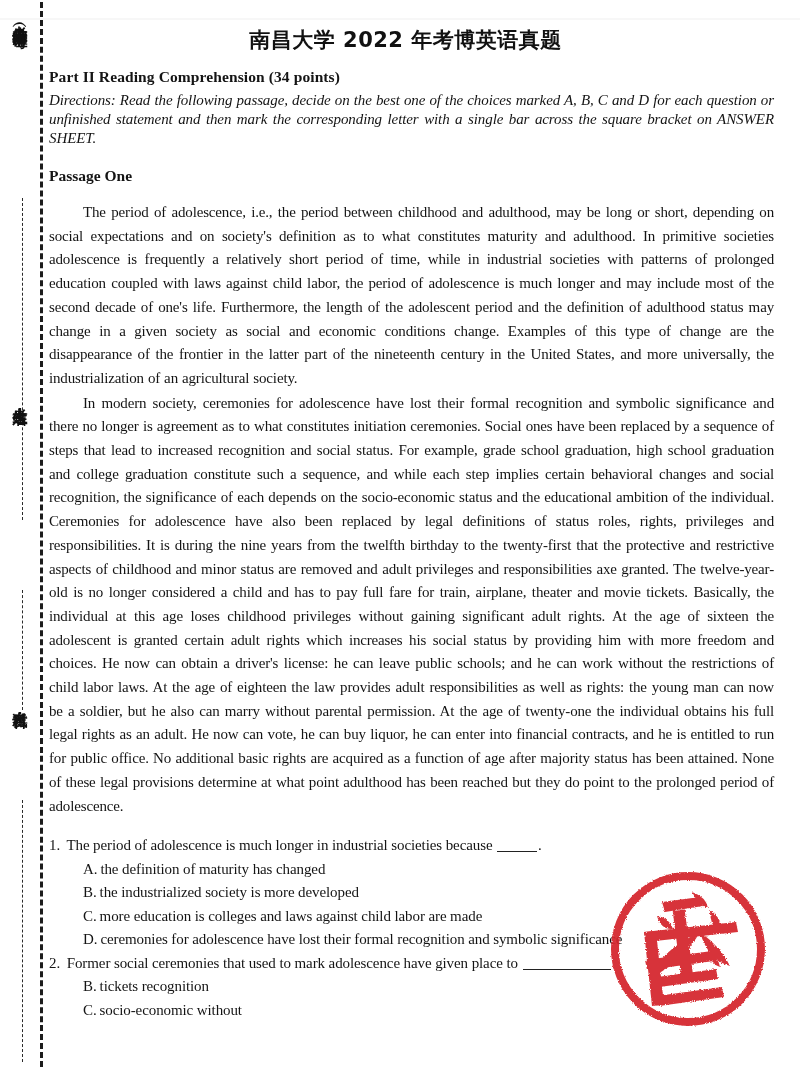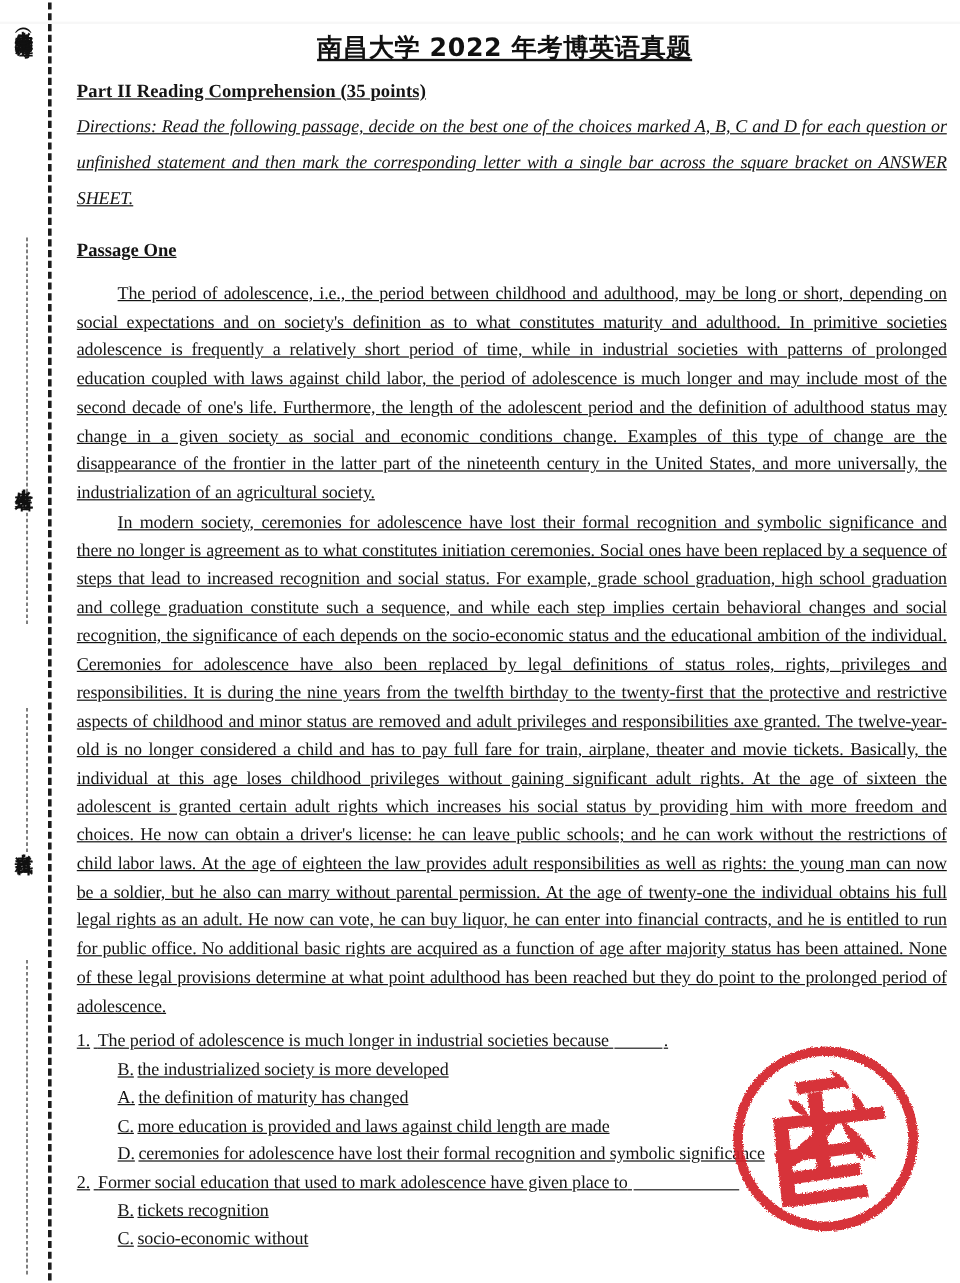--- a/index.html
+++ b/index.html
@@ -70,25 +70,24 @@
     text-orientation: upright;
     white-space: nowrap;
   }
   .vlabel.id    { top: 14px;  left: 2px; }
   .vlabel.name  { top: 396px; left: 2px; }
   .vlabel.subj  { top: 700px; left: 2px; }
 
   
   .doc {
     position: absolute;
-    left: 60px;
+    left: 45px;
     top: 0;
     width: 737px;
     height: 1069px;
-    text-decoration: underline;
   }
   .doc-inner {
     padding: 26px 8px 0 4px;
   }
 
   .title {
     text-align: center;
     font-family: "DejaVu Sans", "Liberation Sans", sans-serif;
     font-size: 21px;
     font-weight: 700;
@@ -101,21 +100,21 @@
   .part-head {
     font-size: 15.5px;
     font-weight: 700;
     margin: 0 0 5px 0;
     letter-spacing: 0.1px;
   }
 
   .directions {
     font-style: italic;
     font-size: 15px;
-    line-height: 30px;
+    line-height: 19px;
     text-align: justify;
     margin: 0 0 4px 0;
     letter-spacing: -0.1px;
   }
 
   .passage-head {
     font-size: 15.5px;
     font-weight: 700;
     margin: 19px 0 2px 0;
   }
@@ -127,21 +126,21 @@
     text-justify: inter-word;
     margin: 16px 0 0 0;
     text-indent: 34px;
     letter-spacing: -0.15px;
     word-spacing: 0.4px;
   }
   p.para.p2 { margin-top: 1px; }
 
   ol.questions {
     list-style: none;
-    margin: 6px 0 0 0;
+    margin: 16px 0 0 0;
     padding: 0;
   }
   ol.questions > li { margin: 0 0 0 0; }
 
   .q-stem {
     font-size: 15px;
     line-height: 23.5px;
     letter-spacing: -0.1px;
   }
   .q-stem .qnum { margin-right: 3px; }
@@ -193,58 +192,58 @@
     <div class="vlabel id">考生编号（准考证号）：</div>
     <div class="vlabel name">考生姓名：</div>
     <div class="vlabel subj">考试科目：</div>
   </div>
 
   <div class="doc">
     <div class="doc-inner">
 
       <h1 class="title">南昌大学 2022 年考博英语真题</h1>
 
-      <div class="part-head">Part II Reading Comprehension (35 points)</div>
+      <div class="part-head">Part II Reading Comprehension (34 points)</div>
 
       <div class="directions">Directions: Read the following passage, decide on the best one of the choices marked A, B, C and D for each question or unfinished statement and then mark the corresponding letter with a single bar across the square bracket on ANSWER SHEET.</div>
 
       <div class="passage-head">Passage One</div>
 
       <p class="para p1">The period of adolescence, i.e., the period between childhood and adulthood, may be long or short, depending on social expectations and on society's definition as to what constitutes maturity and adulthood. In primitive societies adolescence is frequently a relatively short period of time, while in industrial societies with patterns of prolonged education coupled with laws against child labor, the period of adolescence is much longer and may include most of the second decade of one's life. Furthermore, the length of the adolescent period and the definition of adulthood status may change in a given society as social and economic conditions change. Examples of this type of change are the disappearance of the frontier in the latter part of the nineteenth century in the United States, and more universally, the industrialization of an agricultural society.</p>
 
       <p class="para p2">In modern society, ceremonies for adolescence have lost their formal recognition and symbolic significance and there no longer is agreement as to what constitutes initiation ceremonies. Social ones have been replaced by a sequence of steps that lead to increased recognition and social status. For example, grade school graduation, high school graduation and college graduation constitute such a sequence, and while each step implies certain behavioral changes and social recognition, the significance of each depends on the socio-economic status and the educational ambition of the individual. Ceremonies for adolescence have also been replaced by legal definitions of status roles, rights, privileges and responsibilities. It is during the nine years from the twelfth birthday to the twenty-first that the protective and restrictive aspects of childhood and minor status are removed and adult privileges and responsibilities axe granted. The twelve-year-old is no longer considered a child and has to pay full fare for train, airplane, theater and movie tickets. Basically, the individual at this age loses childhood privileges without gaining significant adult rights. At the age of sixteen the adolescent is granted certain adult rights which increases his social status by providing him with more freedom and choices. He now can obtain a driver's license: he can leave public schools; and he can work without the restrictions of child labor laws. At the age of eighteen the law provides adult responsibilities as well as rights: the young man can now be a soldier, but he also can marry without parental permission. At the age of twenty-one the individual obtains his full legal rights as an adult. He now can vote, he can buy liquor, he can enter into financial contracts, and he is entitled to run for public office. No additional basic rights are acquired as a function of age after majority status has been attained. None of these legal provisions determine at what point adulthood has been reached but they do point to the prolonged period of adolescence.</p>
 
       <ol class="questions">
 
         <li>
           <div class="q-stem">
             <span class="qnum">1.</span>
             <span>The period of adolescence is much longer in industrial societies because</span>
             <span class="blank"></span><span>.</span>
           </div>
           <ul class="choices">
             <li>
+              <span class="letter">A.</span><span>the definition of maturity has changed</span>
+            </li>
+            <li>
               <span class="letter">B.</span><span>the industrialized society is more developed</span>
             </li>
             <li>
-              <span class="letter">A.</span><span>the definition of maturity has changed</span>
-            </li>
-            <li>
-              <span class="letter">C.</span><span>more education is provided and laws against child length are made</span>
+              <span class="letter">C.</span><span>more education is colleges and laws against child labor are made</span>
             </li>
             <li>
               <span class="letter">D.</span><span>ceremonies for adolescence have lost their formal recognition and symbolic significance</span>
             </li>
           </ul>
         </li>
 
         <li>
           <div class="q-stem">
             <span class="qnum">2.</span>
-            <span>Former social education that used to mark adolescence have given place to</span>
+            <span>Former social ceremonies that used to mark adolescence have given place to</span>
             <span class="blank wide"></span><span></span>
           </div>
           <ul class="choices">
             <li>
               <span class="letter">B.</span><span>tickets recognition</span>
             </li>
             <li>
               <span class="letter">C.</span><span>socio-economic without</span>
             </li>
           </ul>

